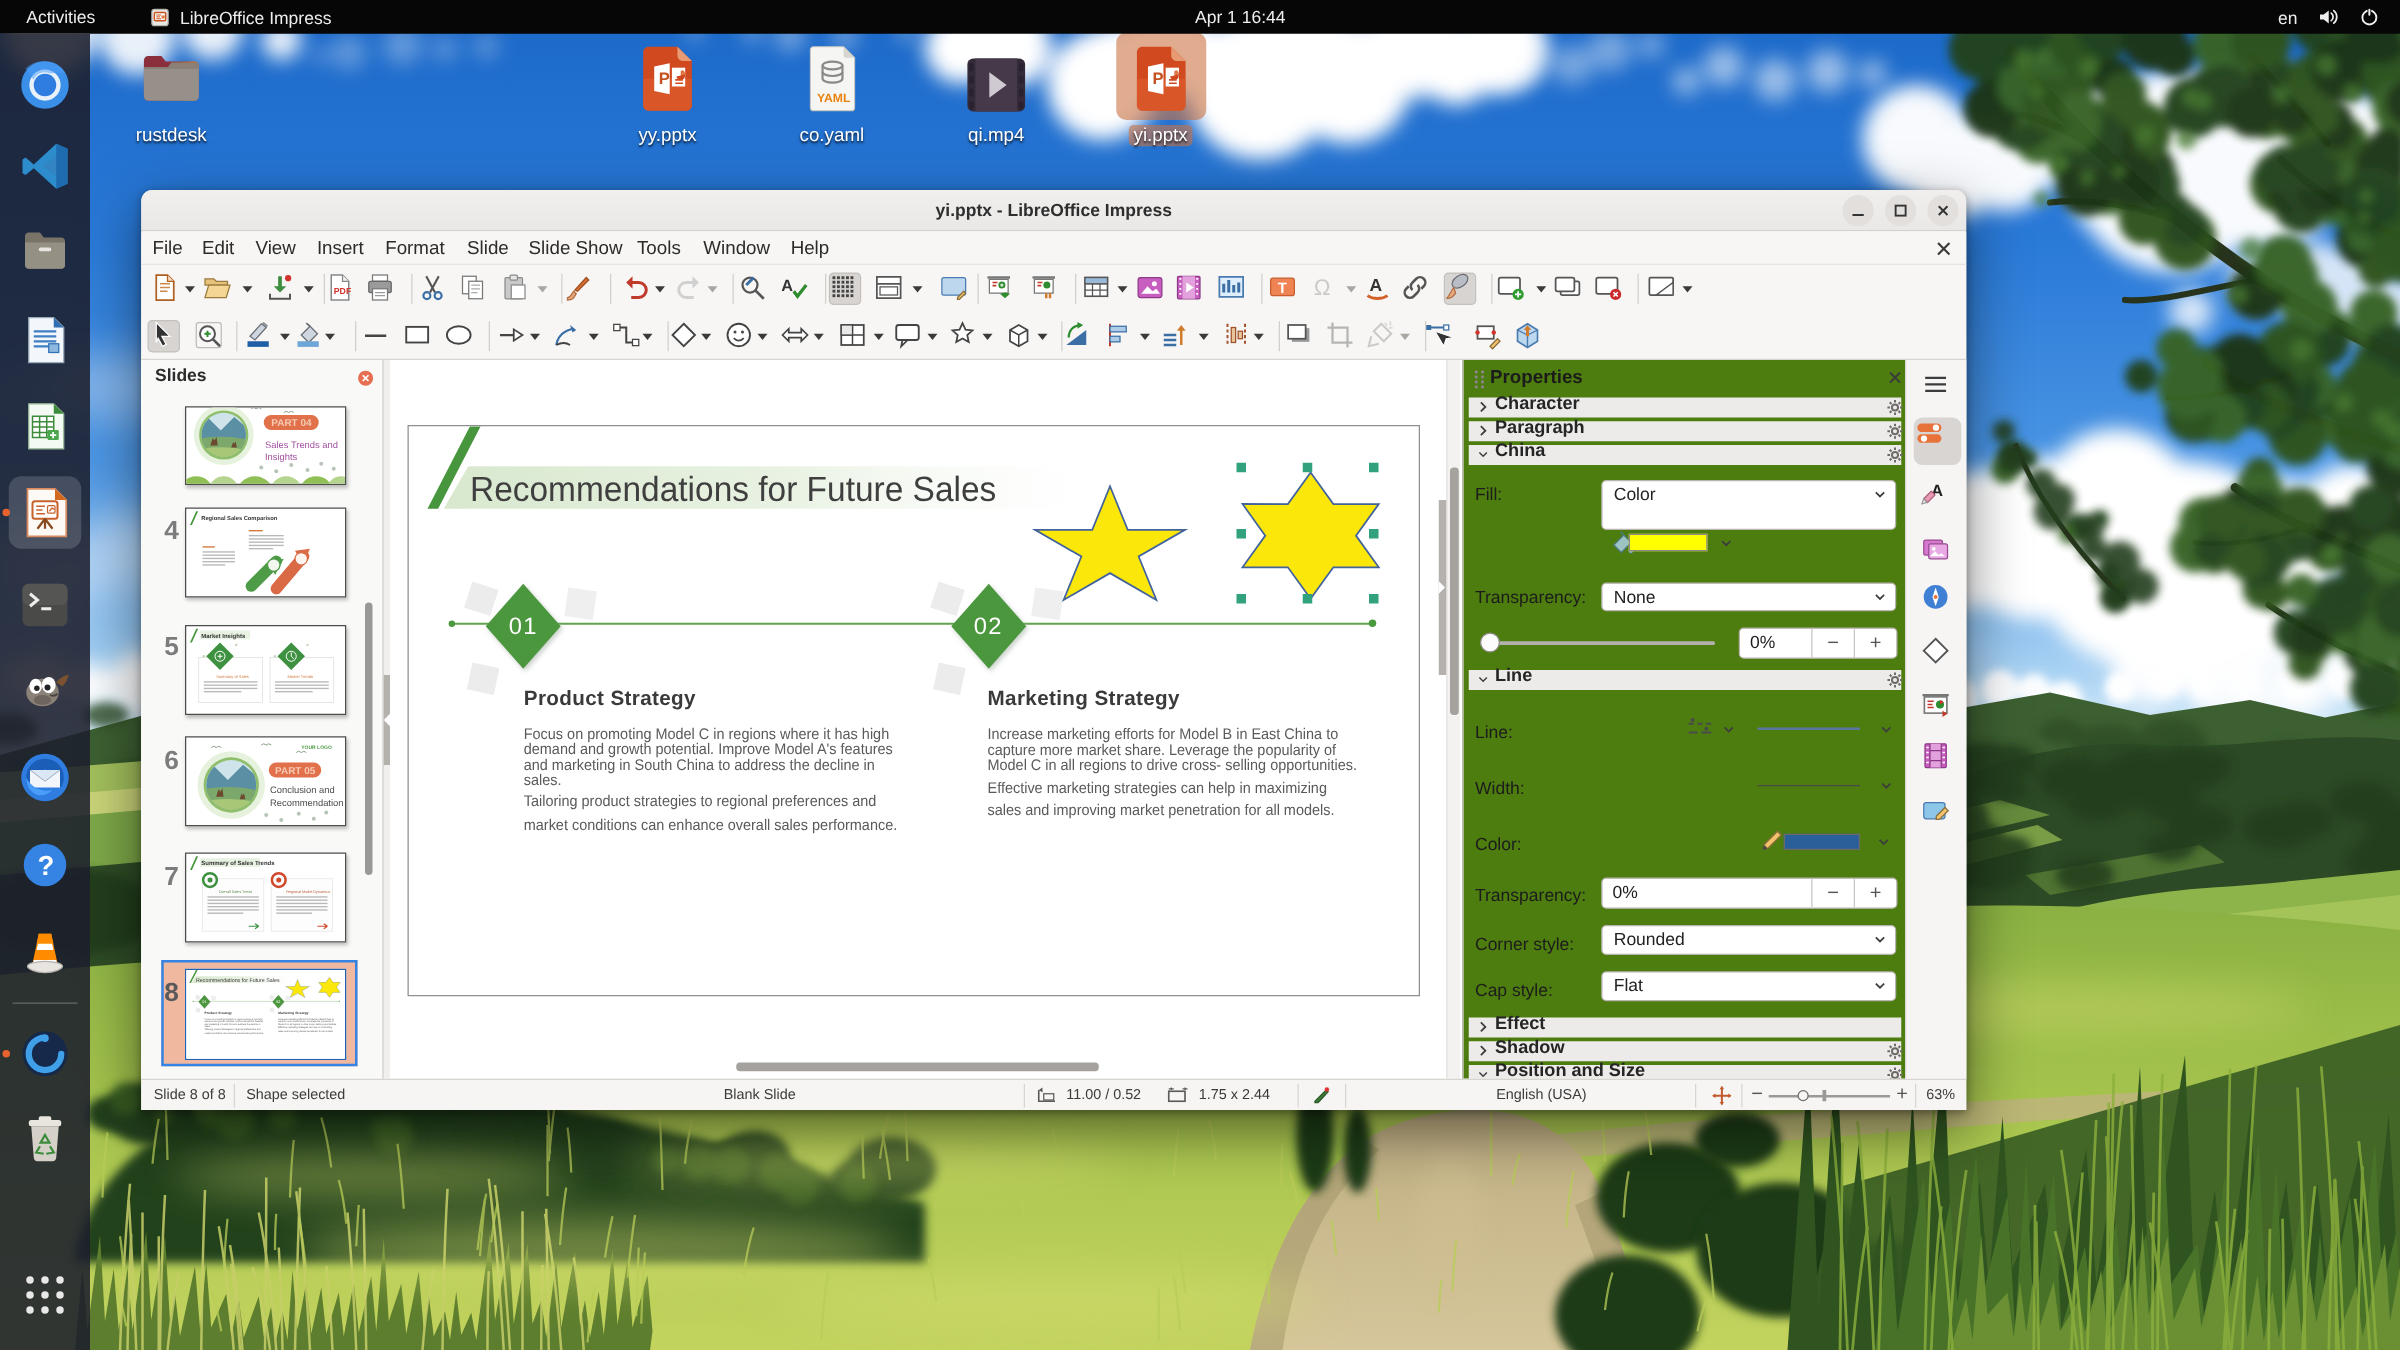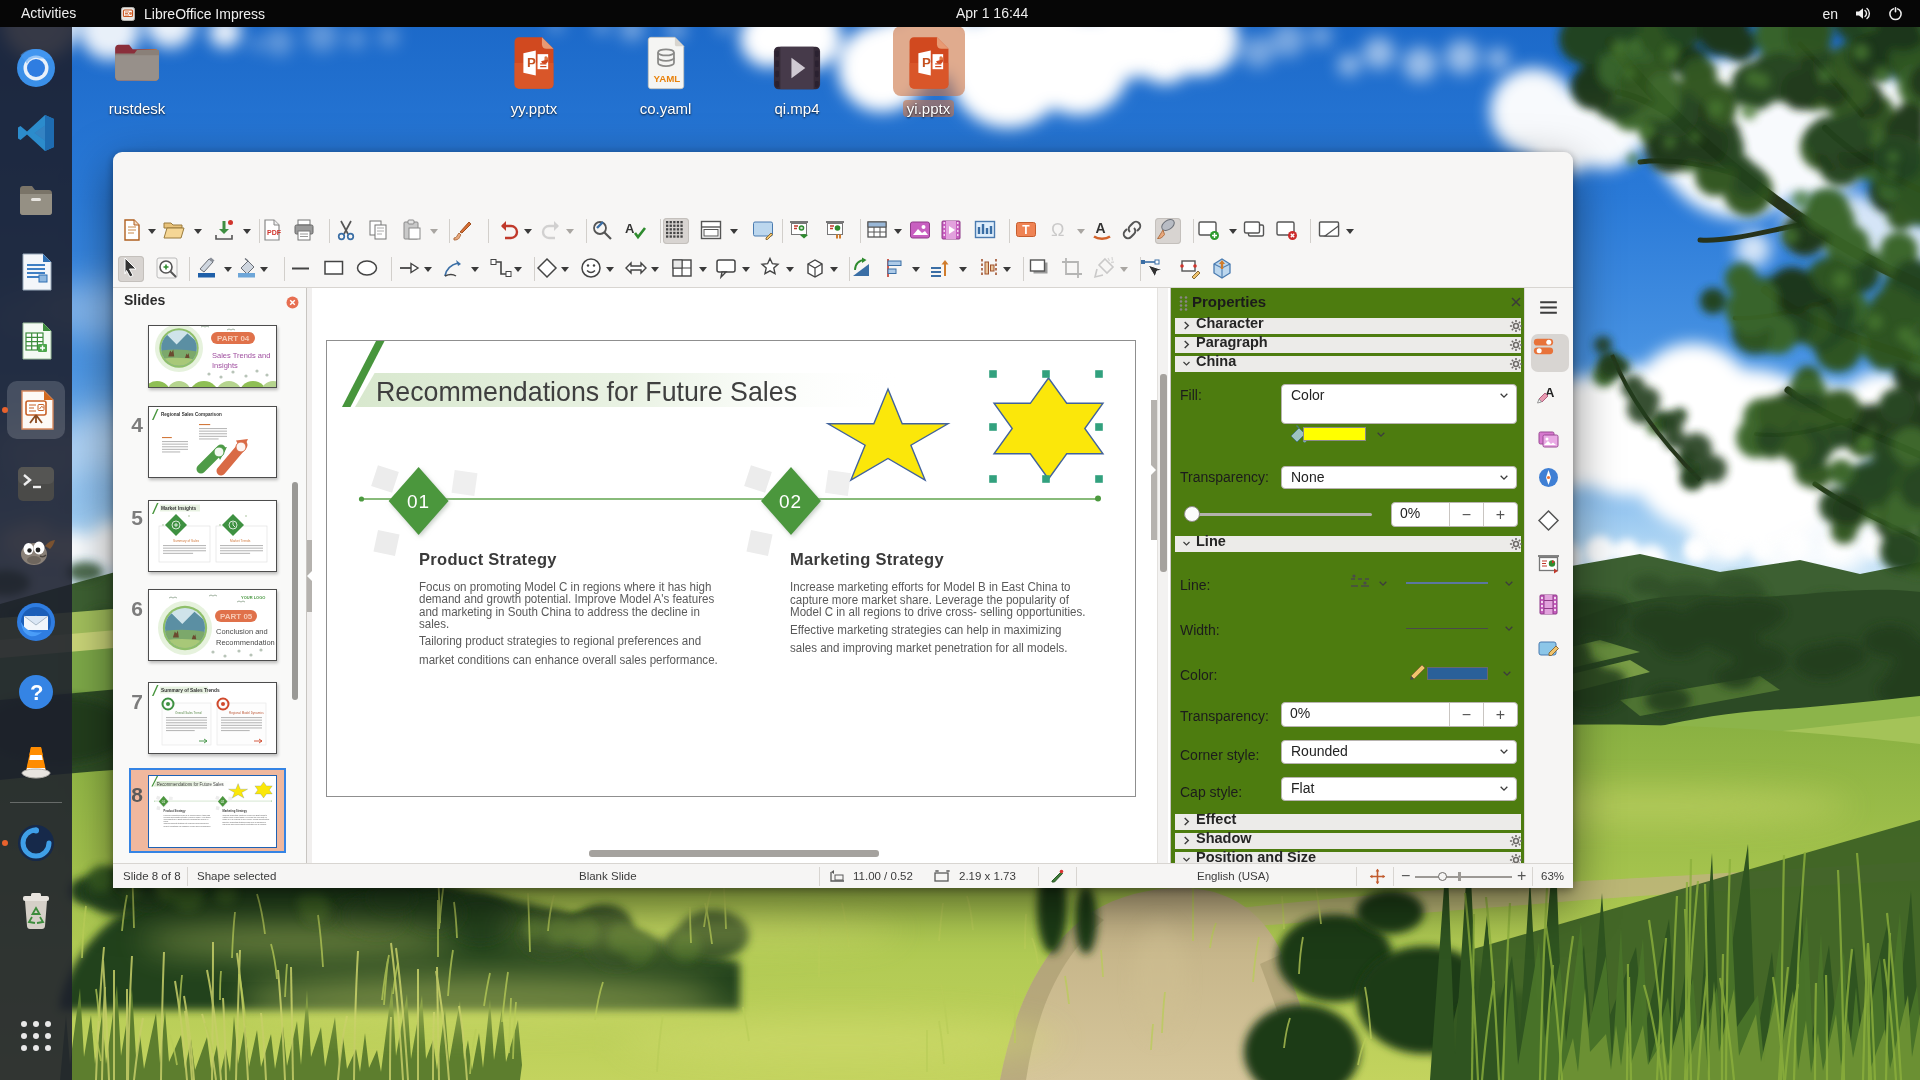--- a/index.html
+++ b/index.html
@@ -1124,20 +1124,53 @@
             <path d="M33 33h7M33 36h7" stroke="#d1491f" stroke-width="1.4"></path>
             <path d="M38 25a4 4 0 1 1-4 5l4-1z" fill="#d1491f"></path>
             <path d="M39 24a4 4 0 0 1 3 4l-4 1z" fill="#e07a45"></path>
           </svg></span>
       </div>
        <div class="di-label"><span>yi.pptx</span></div>
      </div>
   </div>
 
 <div id="win" data-name="impress-window">
+  <div id="titlebar" data-name="window-titlebar">
+    <div class="t-text" data-name="window-title">yi.pptx - LibreOffice Impress</div>
+    <div class="win-btn" style="left:1361px" data-name="minimize-button">
+        <svg viewBox="0 0 15 15">
+          <path d="M3 11h9" stroke="#333" stroke-width="1.6" fill="none"></path>
+        </svg>
+      </div>
+    <div class="win-btn" style="left:1395px" data-name="maximize-button">
+        <svg viewBox="0 0 15 15">
+          <rect x="3.5" y="3.5" width="8" height="8" fill="none" stroke="#333" stroke-width="1.5"></rect>
+        </svg>
+      </div>
+    <div class="win-btn" style="left:1429px" data-name="close-button">
+        <svg viewBox="0 0 15 15">
+          <path d="M4 4l7 7M11 4l-7 7" stroke="#333" stroke-width="1.6" fill="none"></path>
+        </svg>
+      </div>
+  </div>
+  <div id="menubar" data-name="menubar">
+      <span class="menu-item" style="left:9px" data-name="menu-file">File</span>
+      <span class="menu-item" style="left:48.6px" data-name="menu-edit">Edit</span>
+      <span class="menu-item" style="left:91.4px" data-name="menu-view">View</span>
+      <span class="menu-item" style="left:140.5px" data-name="menu-insert">Insert</span>
+      <span class="menu-item" style="left:195.2px" data-name="menu-format">Format</span>
+      <span class="menu-item" style="left:260.7px" data-name="menu-slide">Slide</span>
+      <span class="menu-item" style="left:309.9px" data-name="menu-slide-show">Slide Show</span>
+      <span class="menu-item" style="left:396.6px" data-name="menu-tools">Tools</span>
+      <span class="menu-item" style="left:449.7px" data-name="menu-window">Window</span>
+      <span class="menu-item" style="left:519.5px" data-name="menu-help">Help</span>
+      <span class="doc-close" data-name="close-document-icon"><svg viewBox="0 0 14 14" width="100%" height="100%">
+          <path d="M3 3l8 8M11 3l-8 8" stroke="#3a3a3a" stroke-width="1.5"></path>
+        </svg></span>
+    </div>
   <div id="toolbar1" data-name="standard-toolbar">
       <span class="tb-btn" style="left:7px" data-name="new-button" data-icon="new">
         <svg viewBox="0 0 24 24" width="100%" height="100%">
           <path d="M5 2h9l5 5v15H5z" fill="#fff" stroke="#b06020" stroke-width="1.4"></path>
           <path d="M14 2v5h5" fill="#f3d9bf" stroke="#b06020"></path>
           <path d="M8 9h8M8 12h8M8 15h6" stroke="#c98a4b" stroke-width="1.2"></path>
         </svg>
       </span>
       <span class="tb-dd" style="left:34px" data-name="new-dropdown-arrow">
         <i></i>
@@ -2297,21 +2330,21 @@
           <rect x="6" y="6" width="8" height="5" fill="none" stroke="#5a5a5a"></rect>
         </svg>
       </span>
     <span class="st" style="left:740px" data-name="status-position">11.00 / 0.52</span>
     <span data-icon="size-icon" data-name="object-size-icon" style="position:absolute;left:820px;top:5px;width:18px;height:15px">
         <svg viewBox="0 0 18 15" width="100%" height="100%">
           <rect x="2" y="4" width="13" height="8" fill="none" stroke="#5a5a5a" stroke-width="1.3"></rect>
           <path d="M2 2h4M13 2h4M4 1v2M15 1v2" stroke="#5a5a5a"></path>
         </svg>
       </span>
-    <span class="st" style="left:846px" data-name="status-size">2.19 x 1.73</span>
+    <span class="st" style="left:846px" data-name="status-size">1.75 x 2.44</span>
     <span class="st-sep" data-name="statusbar-separator" style="left:925px"></span>
     <span data-icon="modified-icon" data-name="document-modified-icon" style="position:absolute;left:936px;top:4px;width:16px;height:16px">
         <svg viewBox="0 0 16 16" width="100%" height="100%">
           <path d="M3 13L12 4l1.5 1.5L5.5 14H3z" fill="#3d7a38" stroke="#2c5a28"></path>
           <circle cx="12.5" cy="3.5" r="1.8" fill="#d33"></circle>
         </svg>
       </span>
     <span class="st-sep" data-name="statusbar-separator" style="left:963px"></span>
     <span class="st" style="left:1084px" data-name="status-language">English (USA)</span>
     <span class="st-sep" data-name="statusbar-separator" style="left:1243px"></span>

